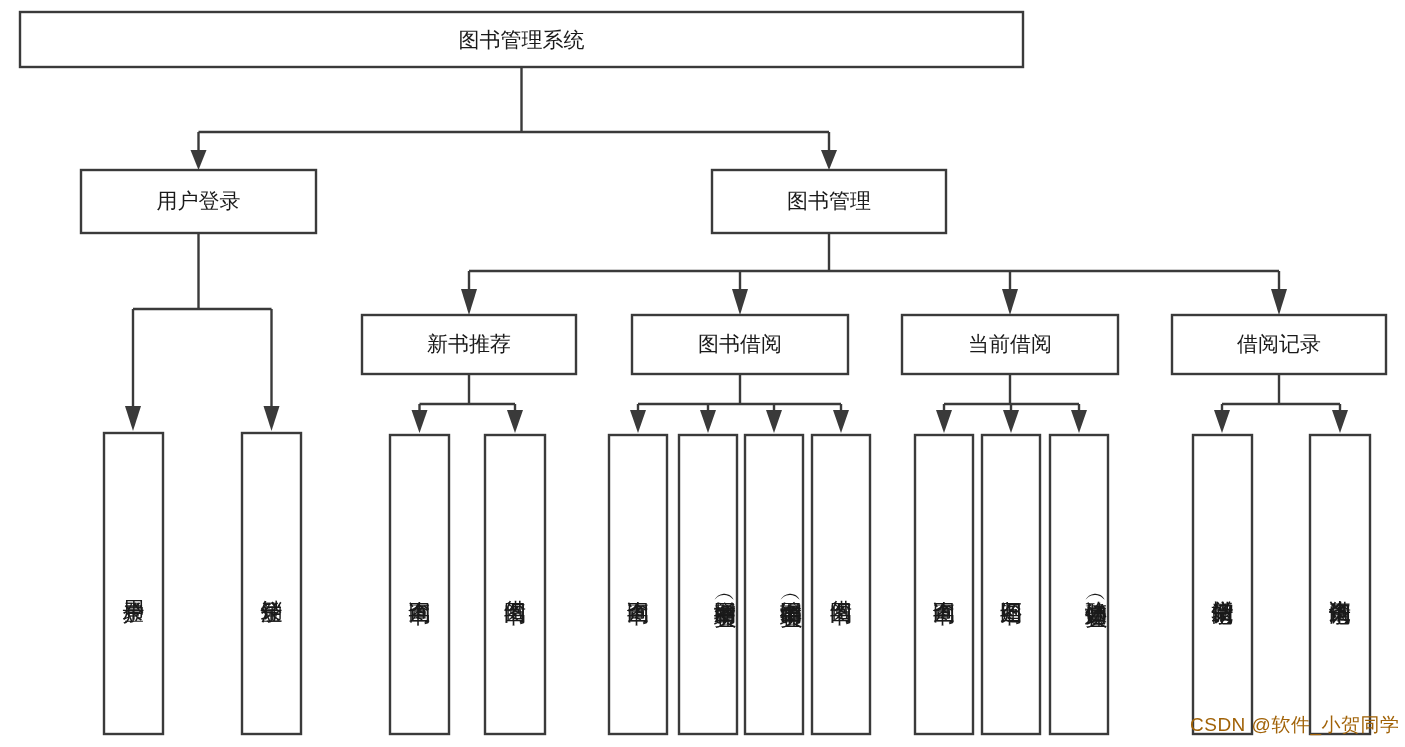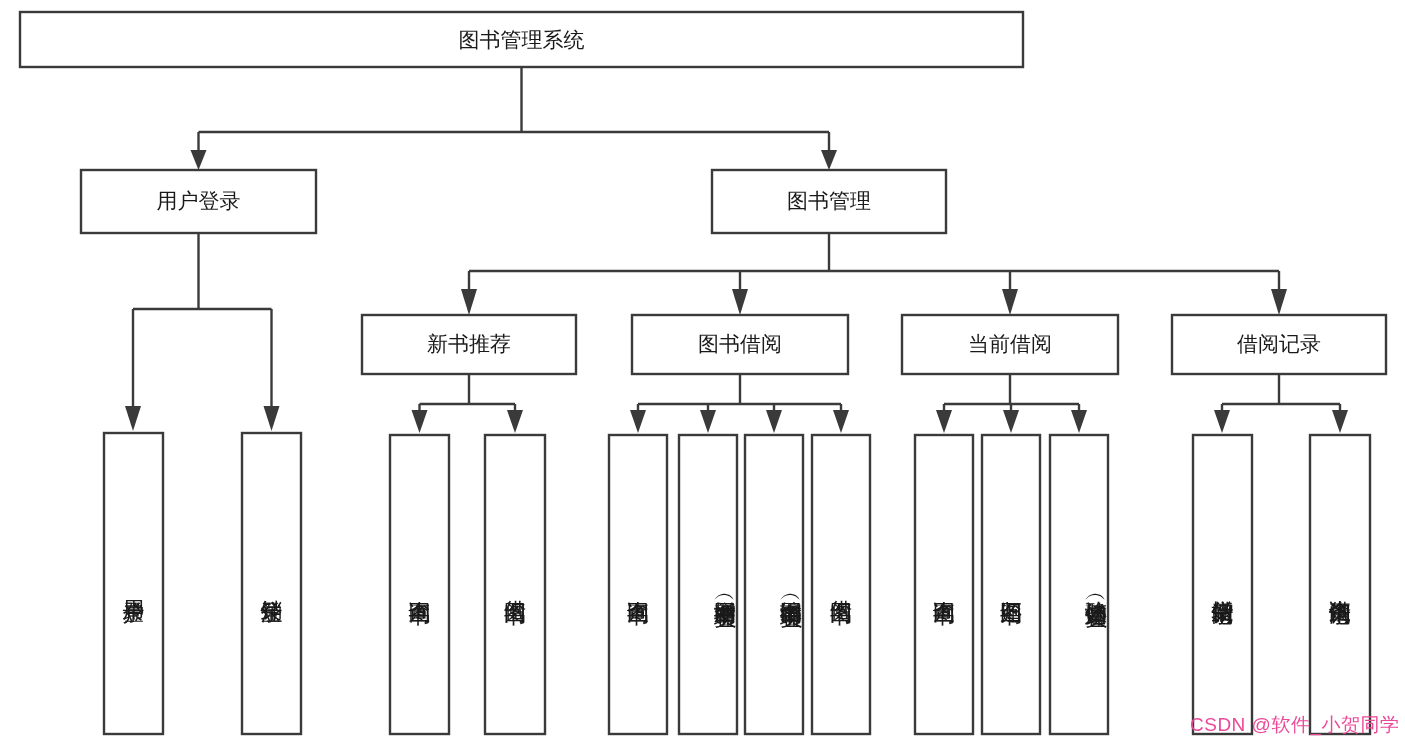--- a/index.html
+++ b/index.html
@@ -64,21 +64,21 @@
     justify-content: center;
     text-align: center;
     box-sizing: border-box;
     pointer-events: none;
     user-select: none;
   }
   .watermark {
     position: absolute;
     font-family: "Liberation Sans", "DejaVu Sans", sans-serif;
     font-size: 19px;
-    color: #ec4899;
+    color: #a16207;
     white-space: nowrap;
     letter-spacing: 0.5px;
   }
 </style>
 </head>
 <body>
 
 <div id="diagram-root">
 
   <svg class="diagram-canvas" viewBox="0 0 1405 747">

